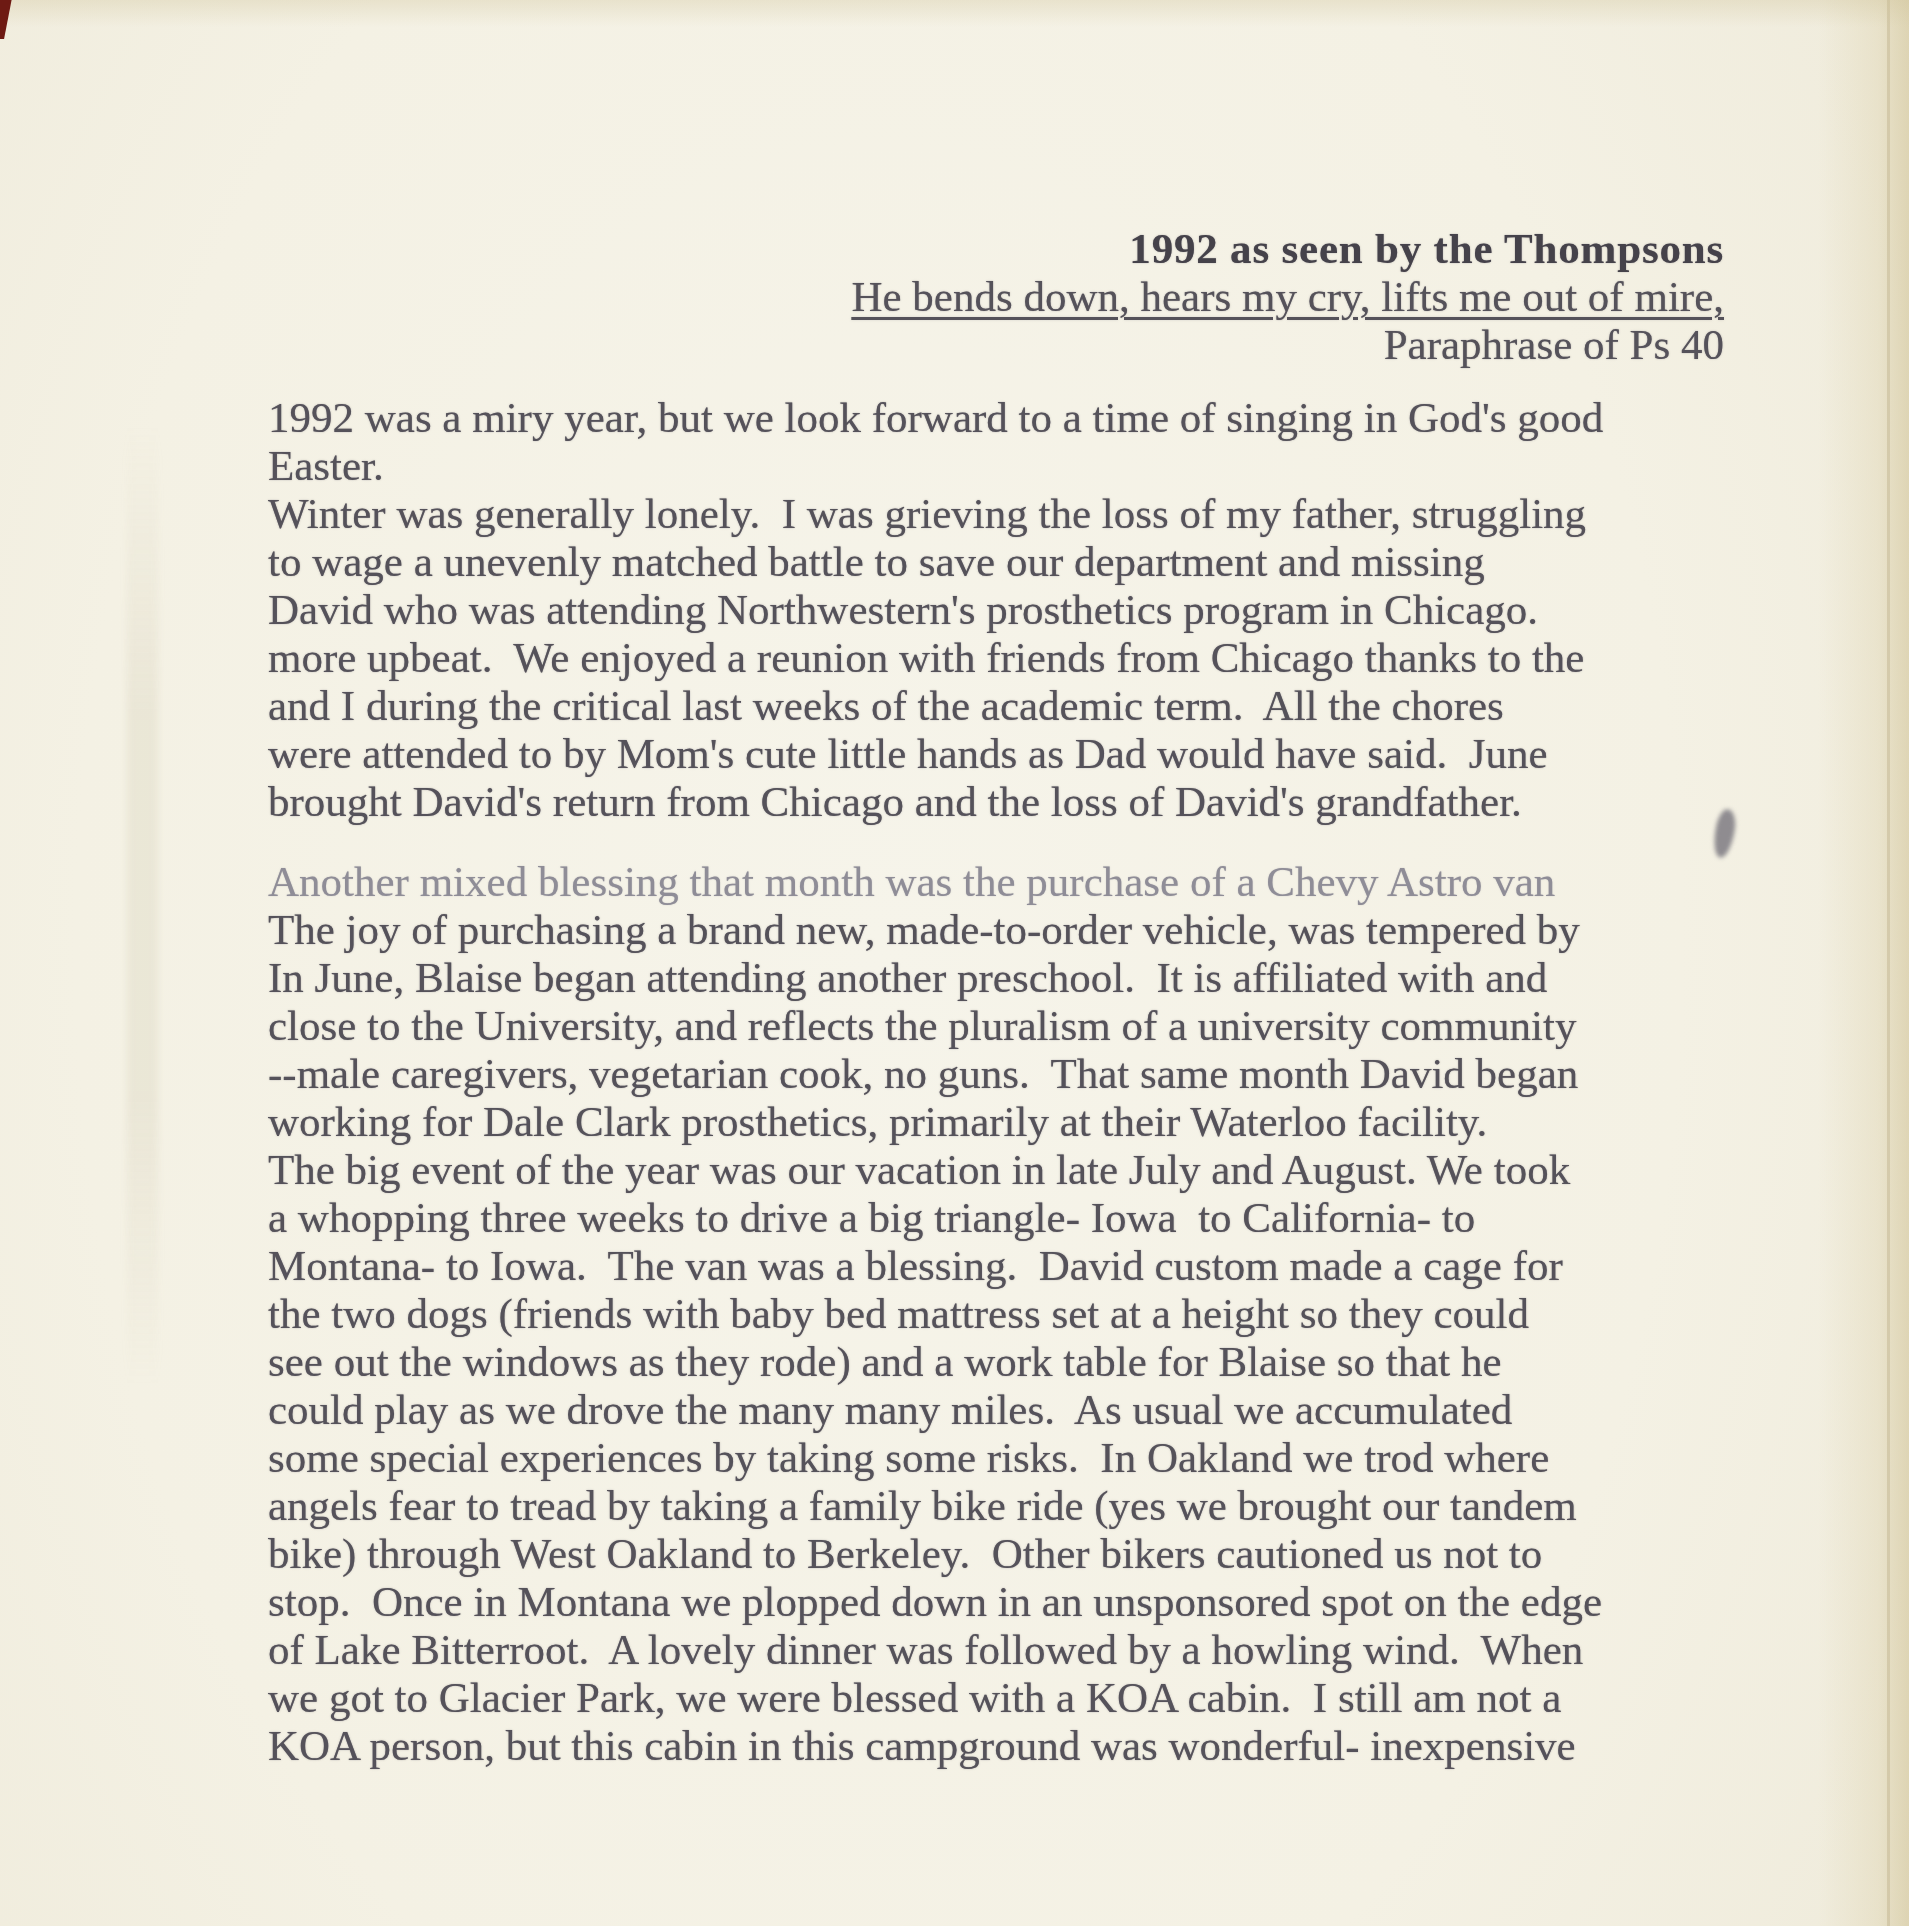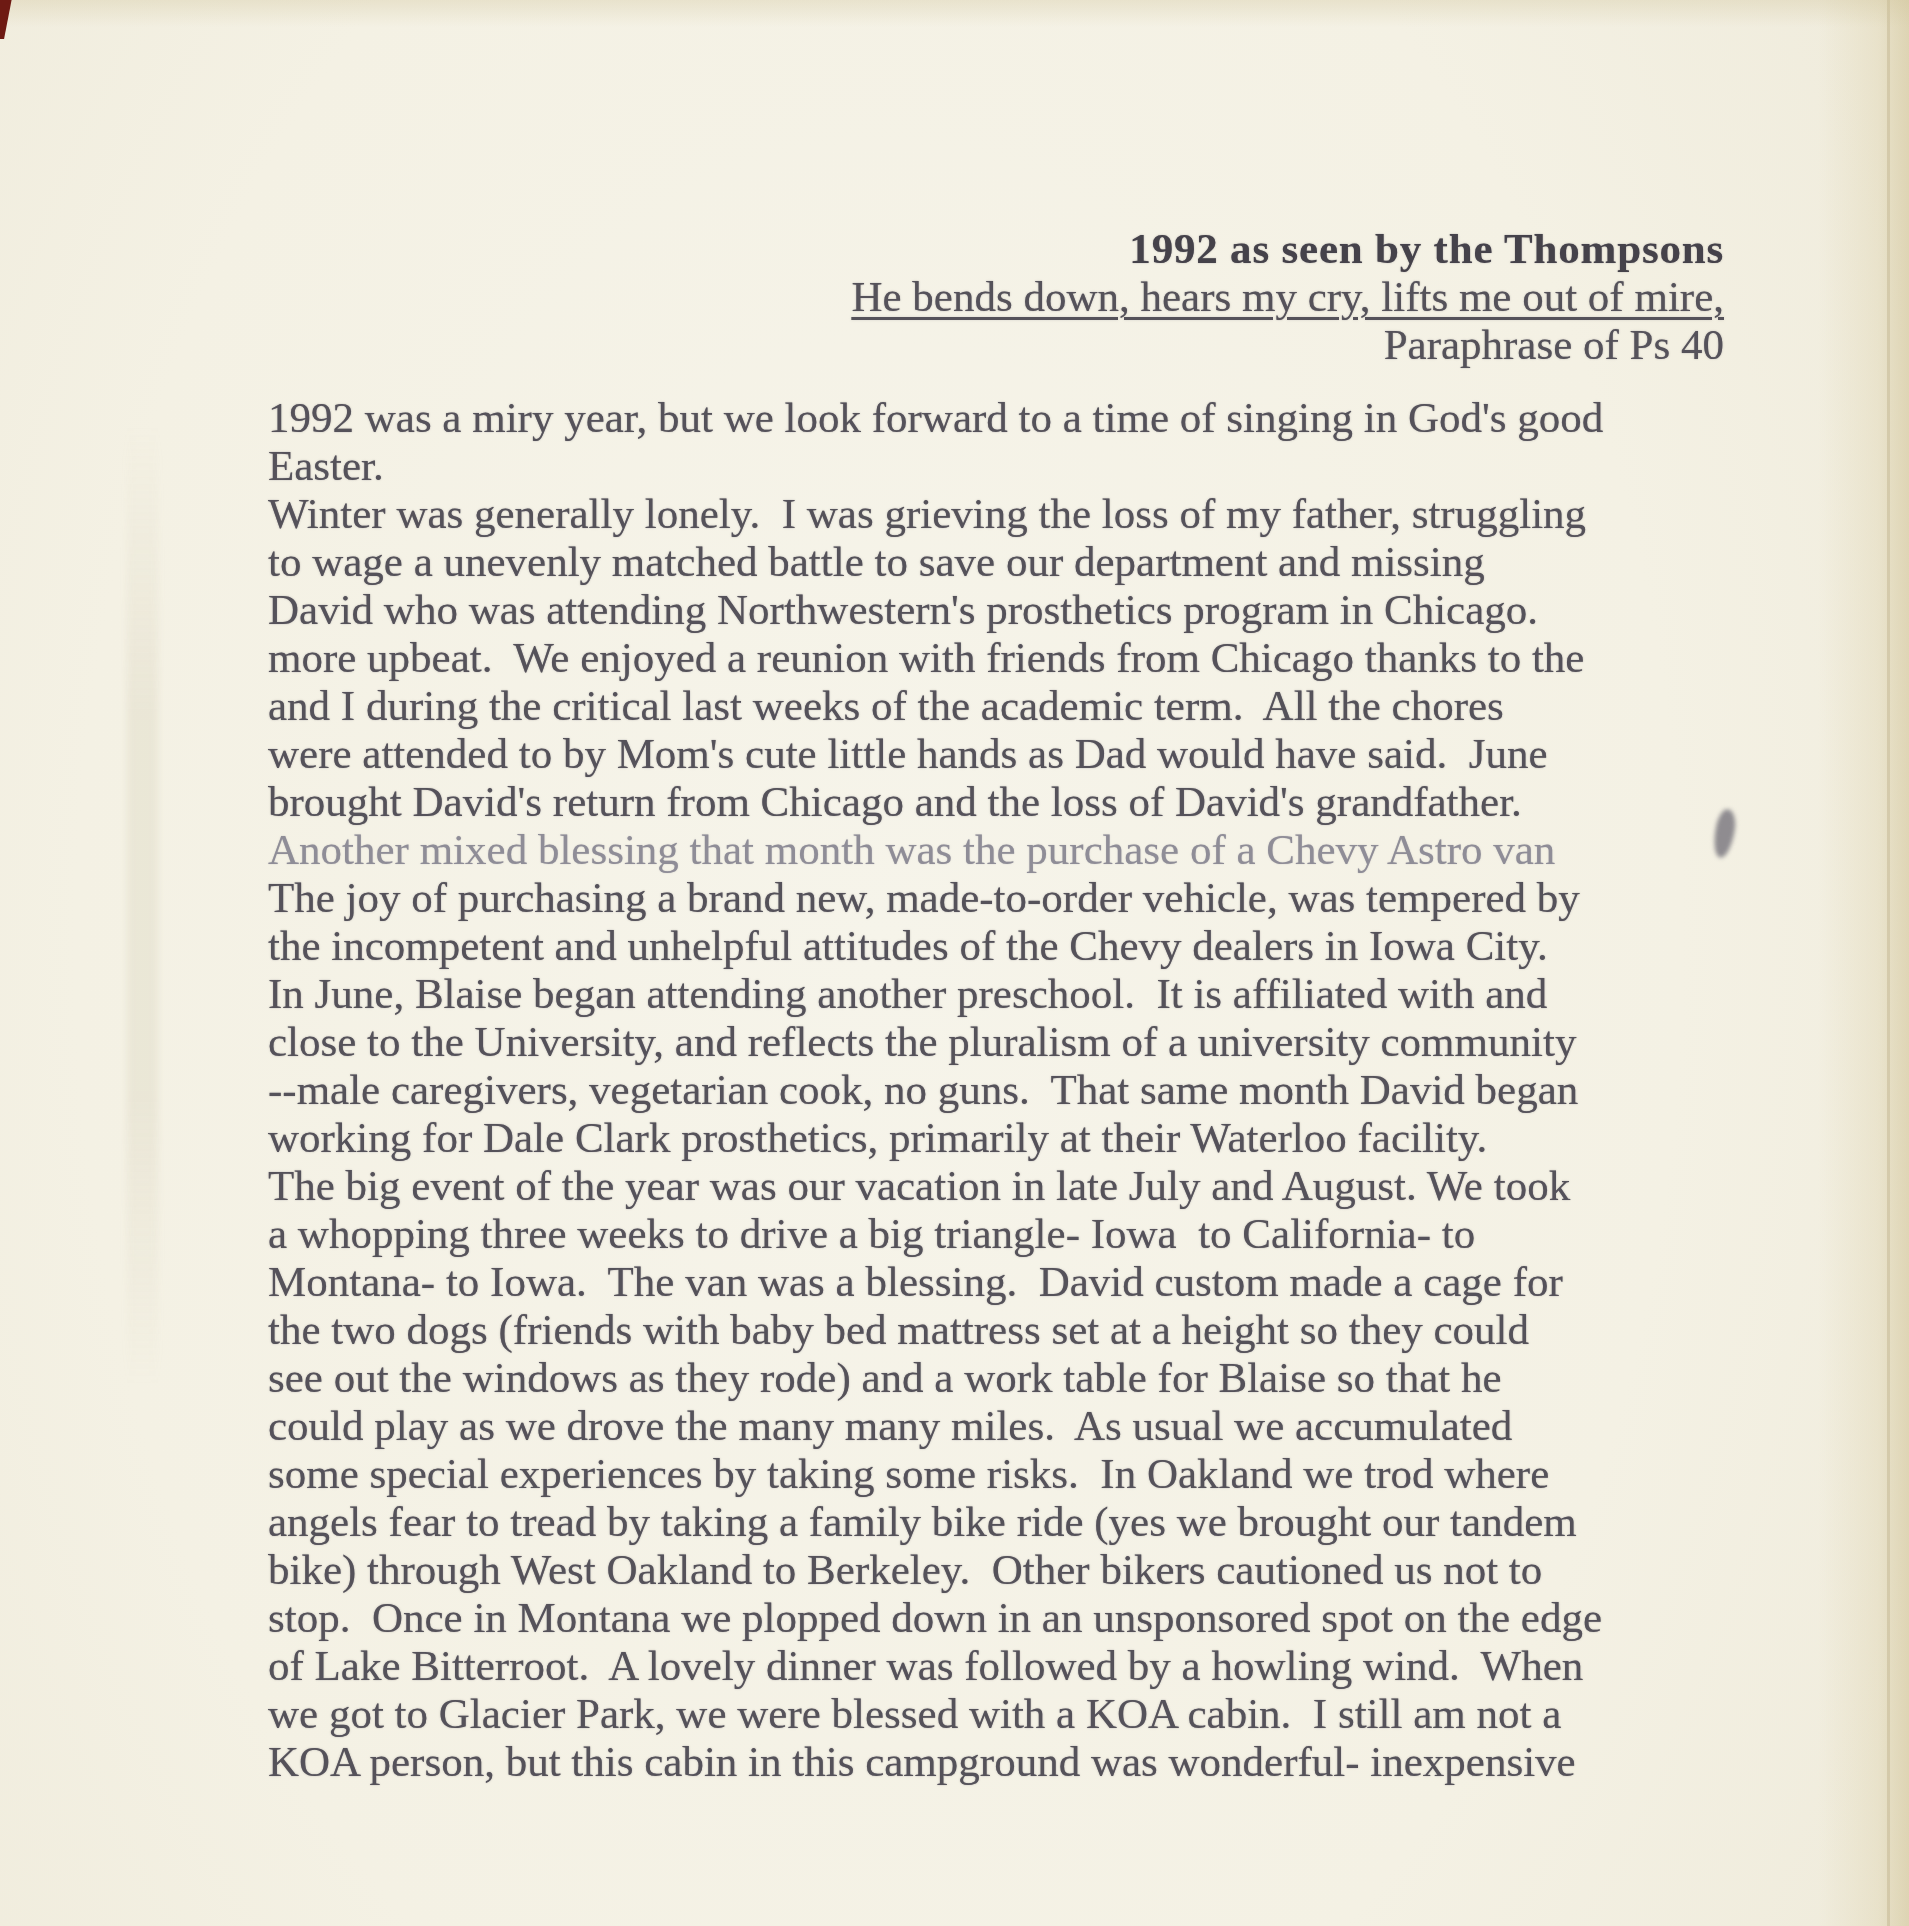--- a/index.html
+++ b/index.html
@@ -64,20 +64,21 @@
   .quote-line {
     text-decoration: underline;
     text-decoration-thickness: 3.1px;
     text-underline-offset: 6.2px;
   }
   .body-block { margin-top: 25.4px; }
   .line { white-space: pre; }
   .line.faint {
     color: #8f8d97;
     text-shadow: 0 0 1.2px rgba(130,128,140,0.5);
+    margin-top: 32px;
   }
 </style>
 </head>
 <body>
 
 <div class="page">
 
   <div class="edge-shade"></div>
   <div class="edge-line"></div>
   <div class="top-shade"></div>
@@ -97,21 +98,20 @@
       <div class="line">Easter.</div>
       <div class="line">Winter was generally lonely.  I was grieving the loss of my father, struggling</div>
       <div class="line">to wage a unevenly matched battle to save our department and missing</div>
       <div class="line">David who was attending Northwestern's prosthetics program in Chicago.</div>
       <div class="line">more upbeat.  We enjoyed a reunion with friends from Chicago thanks to the</div>
       <div class="line">and I during the critical last weeks of the academic term.  All the chores</div>
       <div class="line">were attended to by Mom's cute little hands as Dad would have said.  June</div>
       <div class="line">brought David's return from Chicago and the loss of David's grandfather.</div>
       <div class="line faint">Another mixed blessing that month was the purchase of a Chevy Astro van</div>
       <div class="line">The joy of purchasing a brand new, made-to-order vehicle, was tempered by</div>
-      <div class="line">the incompetent and unhelpful attitudes of the Chevy dealers in Iowa City.</div>
       <div class="line">In June, Blaise began attending another preschool.  It is affiliated with and</div>
       <div class="line">close to the University, and reflects the pluralism of a university community</div>
       <div class="line">--male caregivers, vegetarian cook, no guns.  That same month David began</div>
       <div class="line">working for Dale Clark prosthetics, primarily at their Waterloo facility.</div>
       <div class="line">The big event of the year was our vacation in late July and August. We took</div>
       <div class="line">a whopping three weeks to drive a big triangle- Iowa  to California- to</div>
       <div class="line">Montana- to Iowa.  The van was a blessing.  David custom made a cage for</div>
       <div class="line">the two dogs (friends with baby bed mattress set at a height so they could</div>
       <div class="line">see out the windows as they rode) and a work table for Blaise so that he</div>
       <div class="line">could play as we drove the many many miles.  As usual we accumulated</div>

